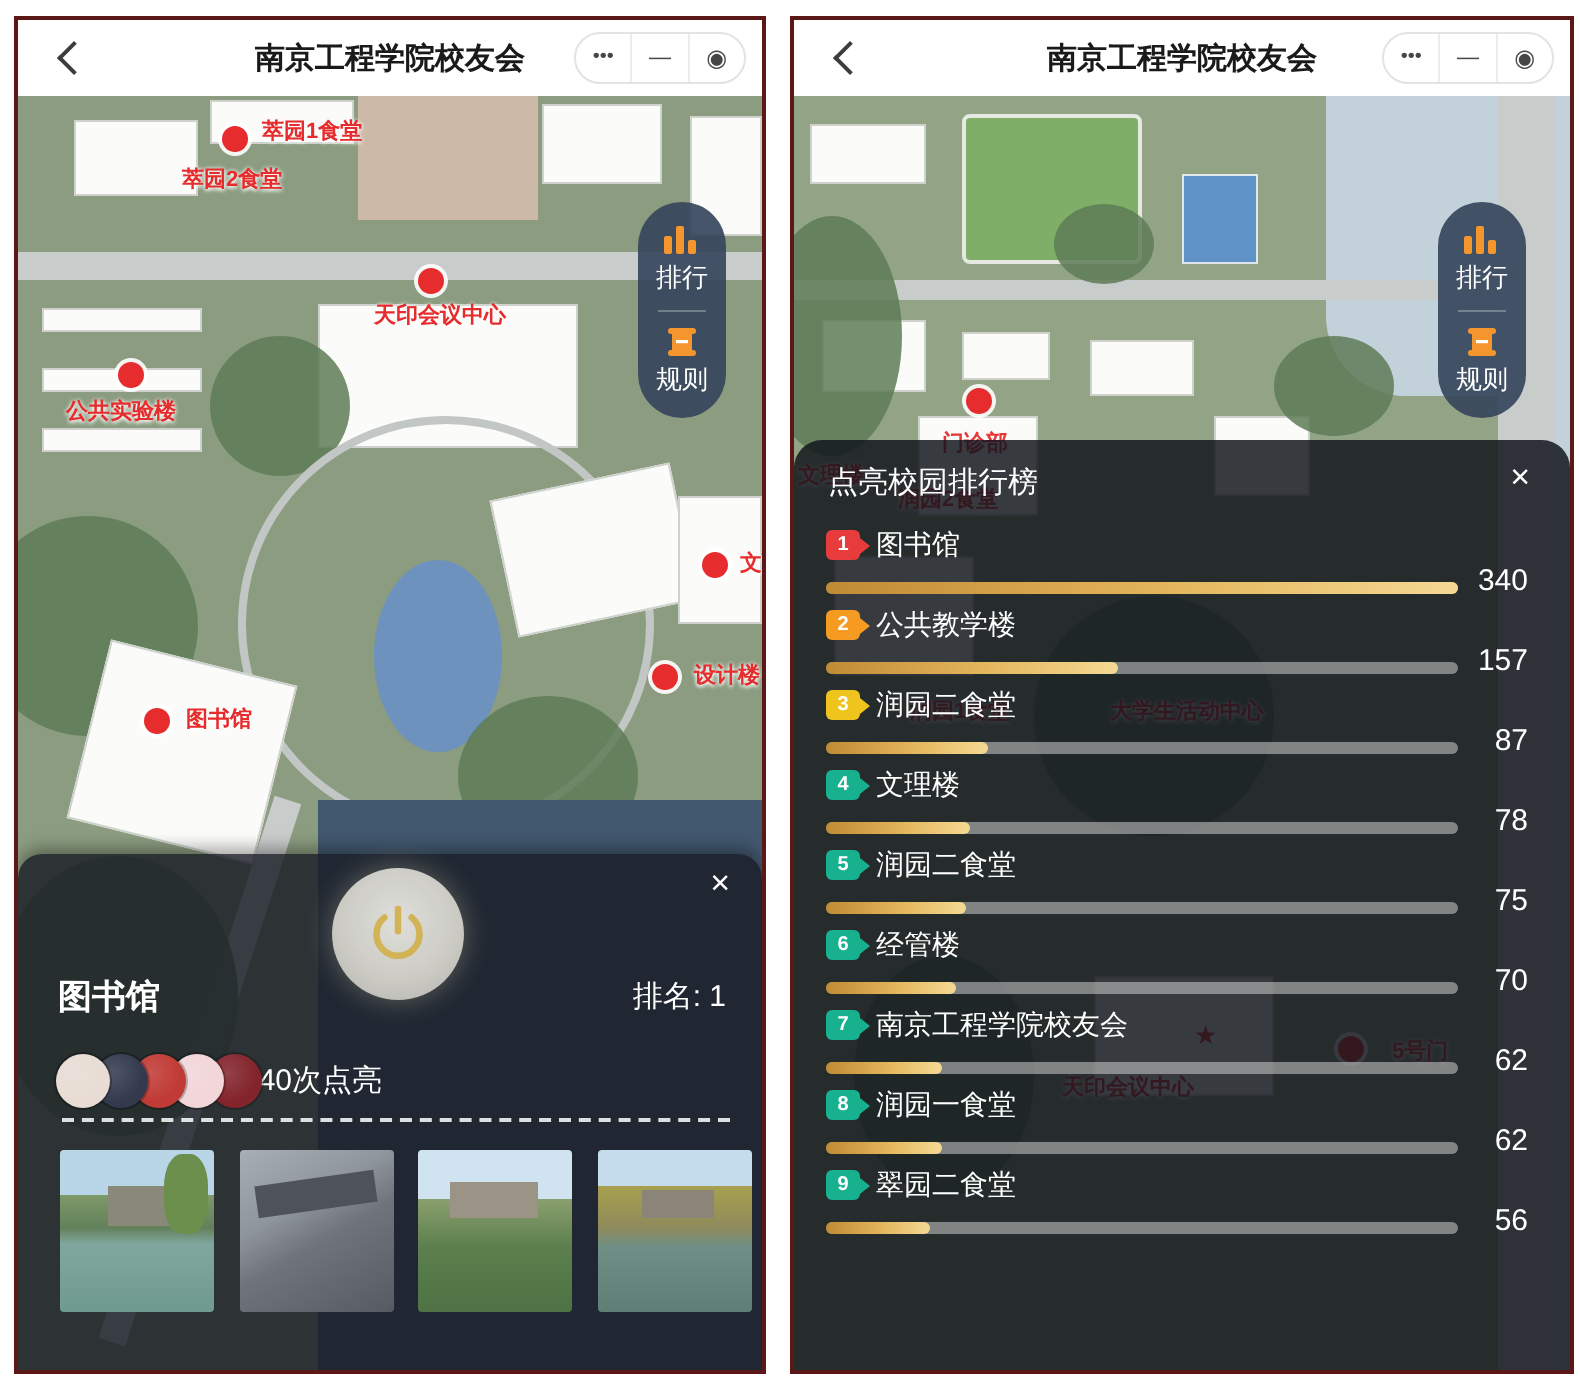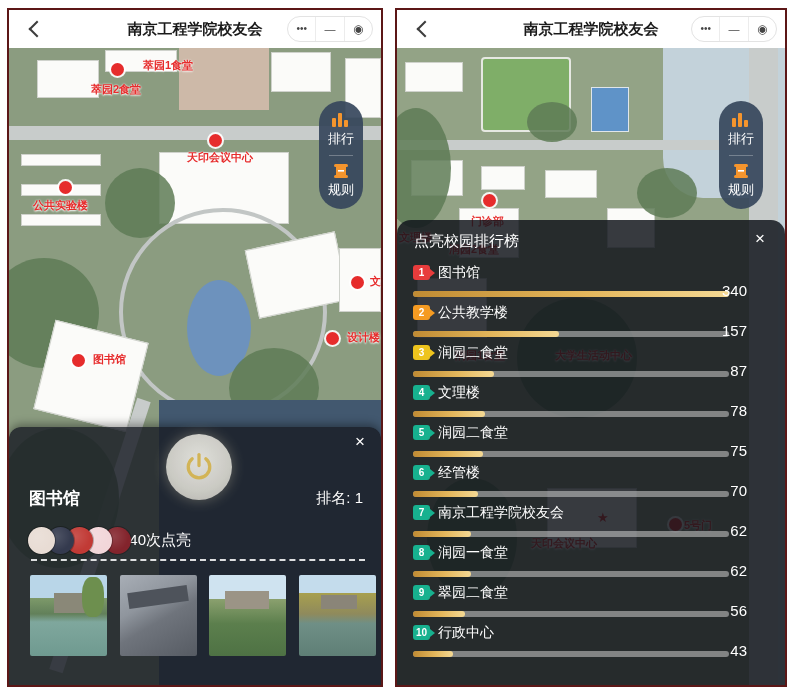--- a/index.html
+++ b/index.html
@@ -99,21 +99,21 @@
         color:#fff;font-size:10px;font-weight:bold;text-align:center;line-height:15px;
         padding:0 2px;box-sizing:border-box;}
   .badge-tail{position:absolute;left:100%;top:3.5px;width:0;height:0;
         border-top:4px solid transparent;border-bottom:4px solid transparent;
         border-left:5px solid #000;}
   .lb-name{position:absolute;left:41px;top:0;color:#fff;font-size:14px;line-height:17px;}
   .lb-track{position:absolute;left:16px;right:56px;top:27px;height:6px;border-radius:3px;
         background:rgba(205,205,205,.55);}
   .lb-fill{position:absolute;left:0;top:0;height:6px;border-radius:3px;
         background:linear-gradient(90deg,#c08b33 0%,#e4b75c 55%,#f4d994 100%);}
-  .lb-value{position:absolute;right:38px;top:18px;color:#fff;font-size:15px;margin-left:12px;}
+  .lb-value{position:absolute;right:21px;top:18px;color:#fff;font-size:15px;margin-left:12px;}
 </style>
 </head>
 <body>
 
 <div class="panel left">
 
   <div class="map l">
 
     <div class="plaza" style="left:170px;top:0;width:90px;height:62px;"></div>
     <div class="bld" style="left:96px;top:2px;width:72px;height:22px;"></div>
@@ -131,21 +131,21 @@
     <div class="pond" style="left:178px;top:232px;width:64px;height:96px;"></div>
     <div class="bld" style="left:242px;top:192px;width:92px;height:70px;transform:rotate(-12deg);"></div>
     <div class="bld" style="left:330px;top:200px;width:42px;height:64px;"></div>
     <div class="bld" style="left:34px;top:282px;width:96px;height:92px;transform:rotate(14deg);"></div>
     <div class="grn" style="left:220px;top:300px;width:90px;height:80px;"></div>
     <div class="darkwater" style="left:150px;top:352px;width:223px;height:290px;"></div>
     <div class="roadv" style="left:128px;top:352px;width:14px;transform:rotate(18deg);transform-origin:top;"></div>
     <div class="grn" style="left:-10px;top:380px;width:120px;height:140px;"></div>
 
     <div class="map-dot" style="left:102px;top:15px;"></div>
-    <div class="map-label" style="left:134px;top:10px;">萃园1食堂</div>
+    <div class="map-label" style="left:122px;top:10px;">萃园1食堂</div>
     <div class="map-label" style="left:82px;top:34px;">萃园2食堂</div>
     <div class="map-dot" style="left:200px;top:86px;"></div>
     <div class="map-label" style="left:178px;top:102px;">天印会议中心</div>
     <div class="map-dot" style="left:50px;top:133px;"></div>
     <div class="map-label" style="left:24px;top:150px;">公共实验楼</div>
     <div class="map-dot" style="left:63px;top:306px;"></div>
     <div class="map-label" style="left:84px;top:304px;">图书馆</div>
     <div class="map-dot" style="left:317px;top:284px;"></div>
     <div class="map-label" style="left:338px;top:282px;">设计楼</div>
     <div class="map-dot" style="left:342px;top:228px;"></div>
@@ -244,21 +244,21 @@
     <div class="grn" style="left:30px;top:430px;width:90px;height:120px;"></div>
     <div class="map-dot" style="left:86px;top:146px;"></div>
 
     <div class="map-label" style="left:74px;top:166px;">门诊部</div>
     <div class="map-label" style="left:52px;top:194px;">润园2食堂</div>
     <div class="map-label" style="left:2px;top:182px;">文理楼</div>
     <div class="map-label" style="left:58px;top:300px;">润园1食堂</div>
     <div class="map-label" style="left:158px;top:300px;">大学生活动中心</div>
     <div class="map-label" style="left:134px;top:488px;">天印会议中心</div>
     <div class="map-dot" style="left:272px;top:470px;"></div>
-    <div class="map-label" style="left:287px;top:470px;">5号门</div>
+    <div class="map-label" style="left:299px;top:470px;">5号门</div>
     <div class="star" style="left:200px;top:462px;">★</div>
 
     <div class="side-menu" style="left:322px;top:53px;">
       <div class="mi">
         <svg width="20" height="16" viewBox="0 0 20 16">
           <rect x="1" y="6" width="4" height="9" rx="1" fill="#f5952d"></rect>
           <rect x="7" y="1" width="4" height="14" rx="1" fill="#f5952d"></rect>
           <rect x="13" y="8" width="4" height="7" rx="1" fill="#f5952d"></rect>
         </svg>
         <span class="mi-label">排行</span>
@@ -381,31 +381,20 @@
       <span>9</span>
       <span class="badge-tail" style="border-left-color: rgb(23, 177, 143);"></span>
     </span>
     <span class="lb-name">翠园二食堂</span>
     <div class="lb-track">
       <div class="lb-fill" style="width: 16.5%;"></div>
     </div>
     <span class="lb-value">56</span>
   </div>
 
-  <div class="lb-item">
-    <span class="badge" style="background: rgb(23, 177, 143);">
-      <span>10</span>
-      <span class="badge-tail" style="border-left-color: rgb(23, 177, 143);"></span>
-    </span>
-    <span class="lb-name">行政中心</span>
-    <div class="lb-track">
-      <div class="lb-fill" style="width: 12.6%;"></div>
-    </div>
-    <span class="lb-value">43</span>
-  </div>
 </div>
   </div>
 
   <div class="appbar">
     <span class="back"></span>
     <div class="appbar-title">南京工程学院校友会</div>
     <div class="capsule">
       <span class="seg dots">•••</span>
       <span class="seg">—</span>
       <span class="seg circ">◉</span>

